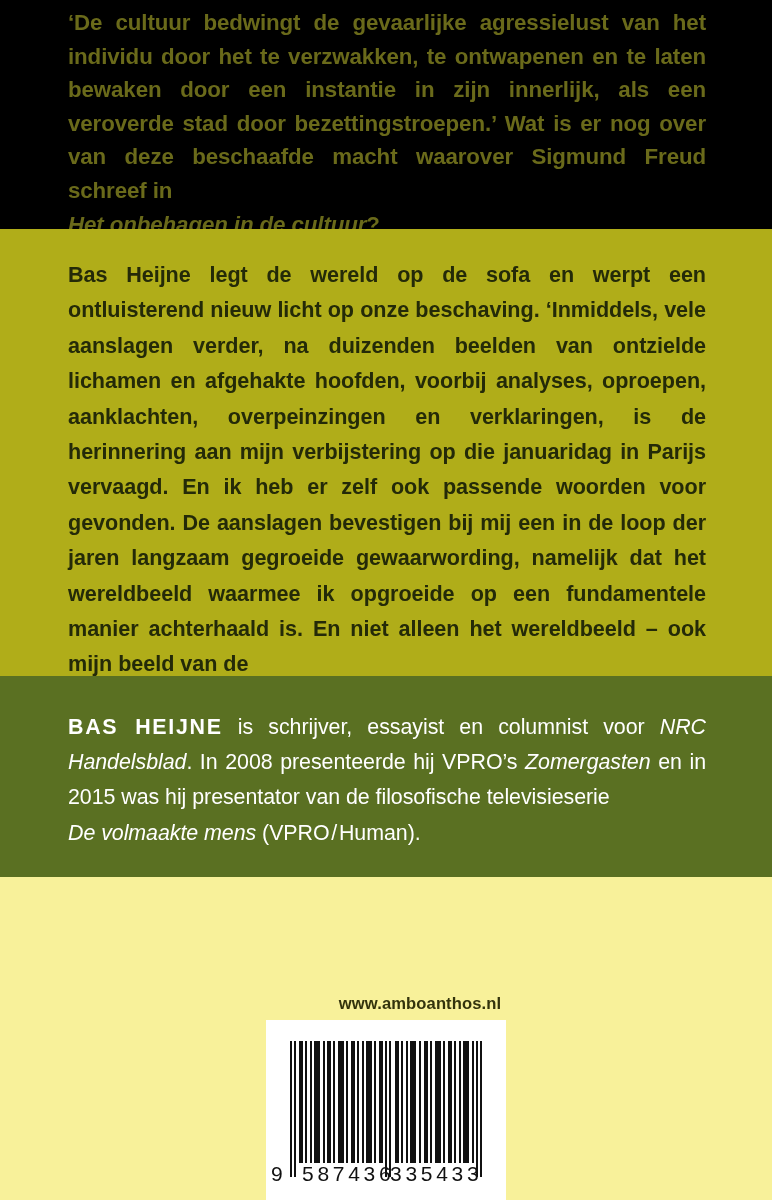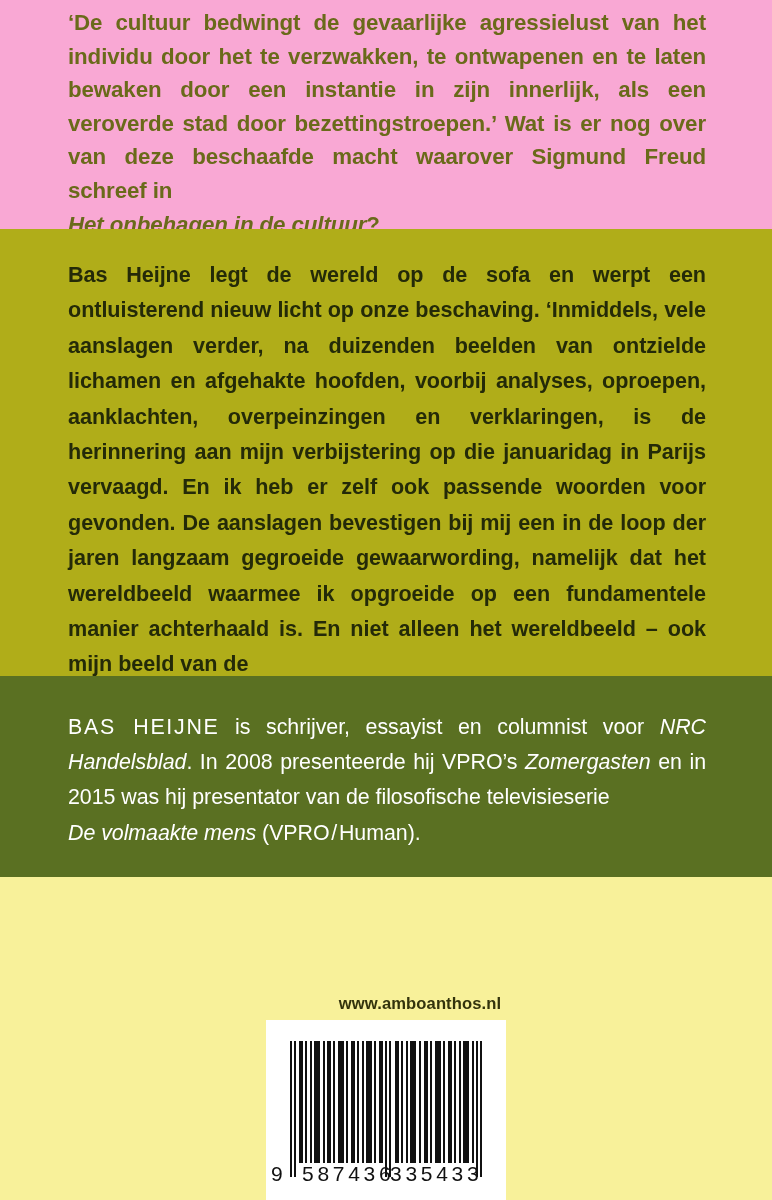--- a/index.html
+++ b/index.html
@@ -18,21 +18,21 @@
     background: #f7f096;
   }
 
   
   .band-quote {
     position: absolute;
     left: 0;
     top: 0;
     width: 772px;
     height: 229px;
-    background: #f9a8d4;
+    background: #000000;
   }
   .quote-text {
     position: absolute;
     left: 68px;
     top: 6px;
     width: 638px;
     color: #6a6a1a;
     font-size: 22.3px;
     line-height: 33.6px;
     font-weight: bold;
@@ -89,21 +89,21 @@
     font-size: 21.4px;
     line-height: 35.2px;
     text-align: justify;
     letter-spacing: -0.05px;
   }
   .bio-text .last-line {
     display: block;
     text-align: left;
   }
   .author-name {
-    font-weight: normal;
+    font-weight: bold;
     letter-spacing: 1.7px;
     margin-top: 19px;
   }
 
   
   .band-footer {
     position: absolute;
     left: 0;
     top: 877px;
     width: 772px;

